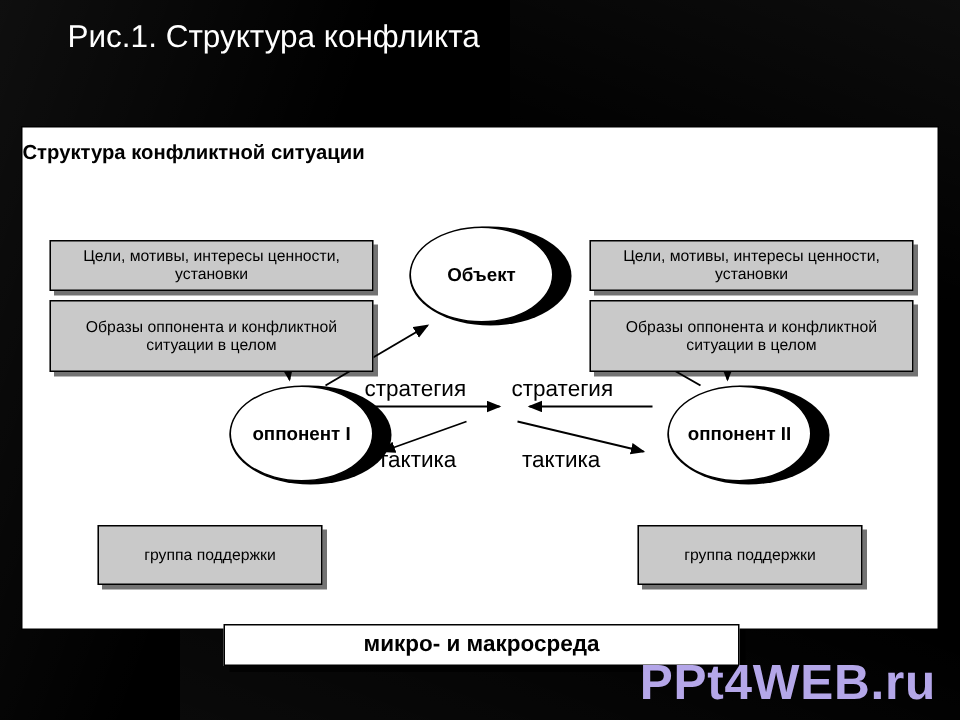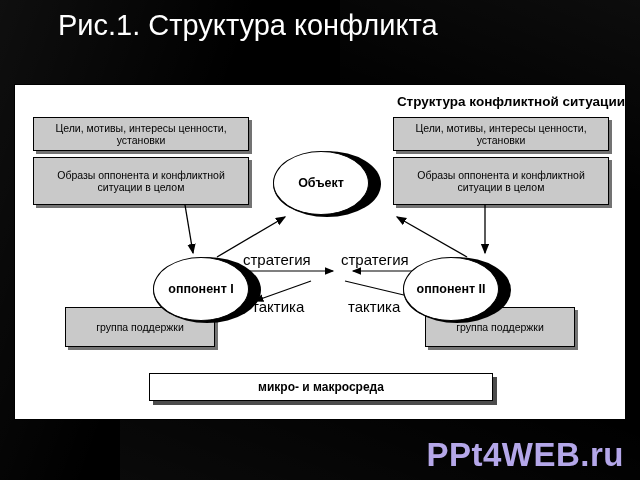--- a/index.html
+++ b/index.html
@@ -21,80 +21,81 @@
     pointer-events: none;
   }
   .bg-streak.s1 { left: 0; top: 0; width: 260px; height: 480px; }
   .bg-streak.s2 { right: 0; top: 0; width: 300px; height: 200px;
     background: linear-gradient(200deg, rgba(255,255,255,0.05), rgba(255,255,255,0) 70%); }
   .bg-streak.s3 { left: 120px; bottom: 0; width: 520px; height: 160px;
     background: linear-gradient(20deg, rgba(255,255,255,0.04), rgba(255,255,255,0) 70%); }
 
   .slide-title {
     position: absolute;
-    left: 58px;
+    left: 45px;
     top: 8px;
     color: #ffffff;
-    font-size: 29px;
+    font-size: 21px;
     line-height: 34px;
     white-space: nowrap;
   }
 
   .diagram-panel {
     position: absolute;
     left: 14px;
     top: 84px;
     width: 612px;
     height: 336px;
     background: #ffffff;
     border: 1px solid #000000;
     box-sizing: border-box;
   }
 
   .diagram-title {
     position: absolute;
     left: 0;
     top: 9px;
     width: 100%;
-    text-align: right;
+    text-align: left;
     font-size: 13.5px;
     font-weight: bold;
     color: #000000;
   }
 
   
   .gbox {
     position: absolute;
     background: #c9c9c9;
     border: 1px solid #000000;
     box-sizing: border-box;
     color: #000000;
     font-size: 10.5px;
     line-height: 12.5px;
     display: flex;
     align-items: center;
     justify-content: center;
     text-align: center;
     padding: 2px 4px;
+    margin-top: 43px;
   }
   .gbox.shadow { box-shadow: 3px 3px 0 rgba(0,0,0,0.55); }
 
   .box-goals-left   { left: 18px;  top: 32px;  width: 216px; height: 34px; }
   .box-images-left  { left: 18px;  top: 72px;  width: 216px; height: 48px; }
   .box-goals-right  { left: 378px; top: 32px;  width: 216px; height: 34px; }
   .box-images-right { left: 378px; top: 72px;  width: 216px; height: 48px; }
 
   .box-group-left   { left: 50px;  top: 222px; width: 150px; height: 40px; }
   .box-group-right  { left: 410px; top: 222px; width: 150px; height: 40px; }
 
   .box-environment {
     left: 134px; top: 288px; width: 344px; height: 28px;
     background: #ffffff;
     font-weight: bold;
-    font-size: 12px;
+    font-size: 15px;
     box-shadow: 4px 4px 0 rgba(0,0,0,0.7);
   }
 
   
   .circ {
     position: absolute;
     background: #000000;
     border-radius: 50%;
     color: #ffffff;
     font-weight: bold;
@@ -116,21 +117,21 @@
     justify-content: center;
     text-align: center;
     box-sizing: border-box;
   }
   .circ-object { left: 258px; top: 66px; width: 108px; height: 66px; }
   .circ-object .inner { left: 0; top: 0; width: 96px; height: 64px; }
 
   .circ-opp-left { left: 138px; top: 172px; width: 108px; height: 66px; }
   .circ-opp-left .inner { left: 0; top: 0; width: 96px; height: 64px; }
 
-  .circ-opp-right { left: 388px; top: 172px; width: 108px; height: 66px; }
+  .circ-opp-right { left: 430px; top: 172px; width: 108px; height: 66px; }
   .circ-opp-right .inner { left: 0; top: 0; width: 96px; height: 64px; }
 
   .svg-layer {
     position: absolute;
     left: 0; top: 0;
     width: 612px;
     height: 336px;
     overflow: visible;
   }
 

